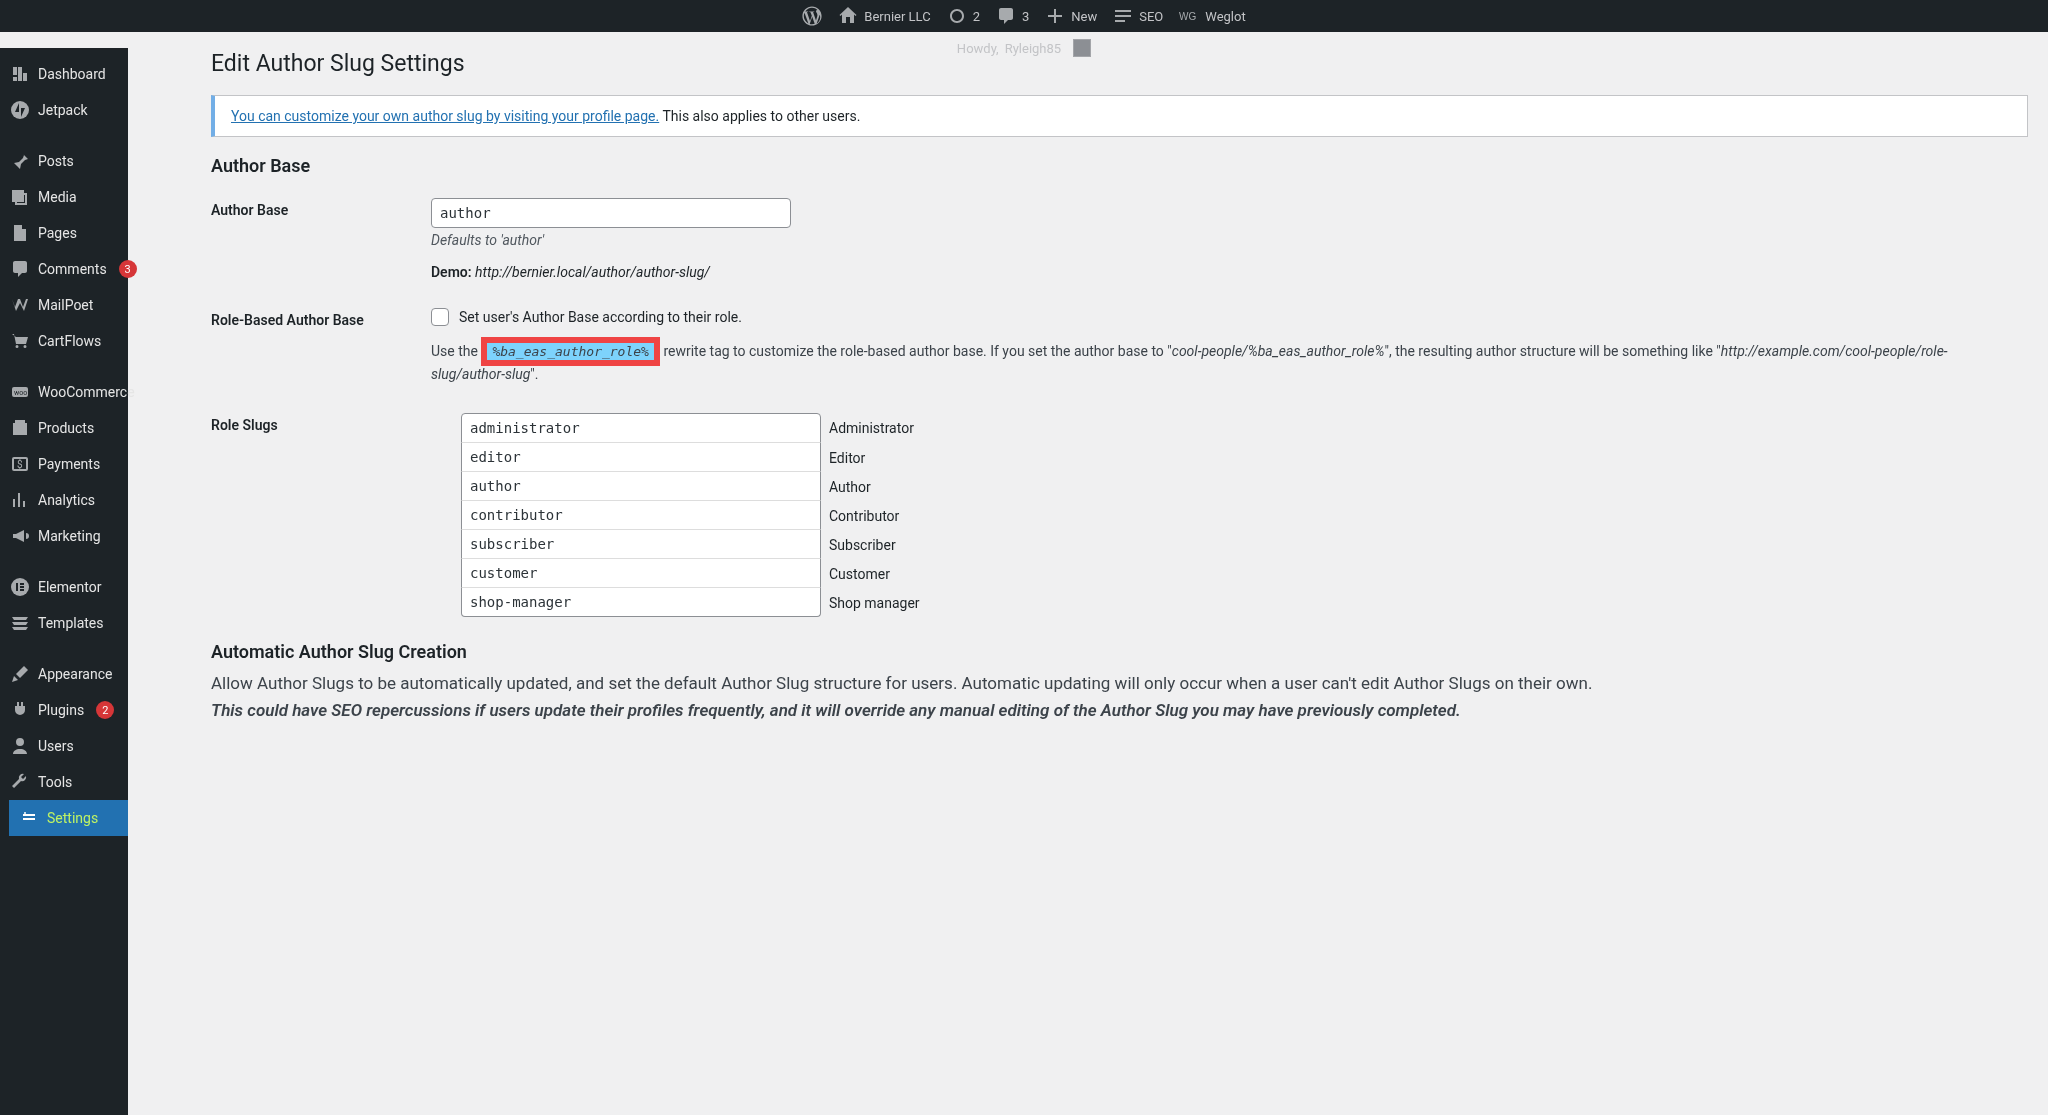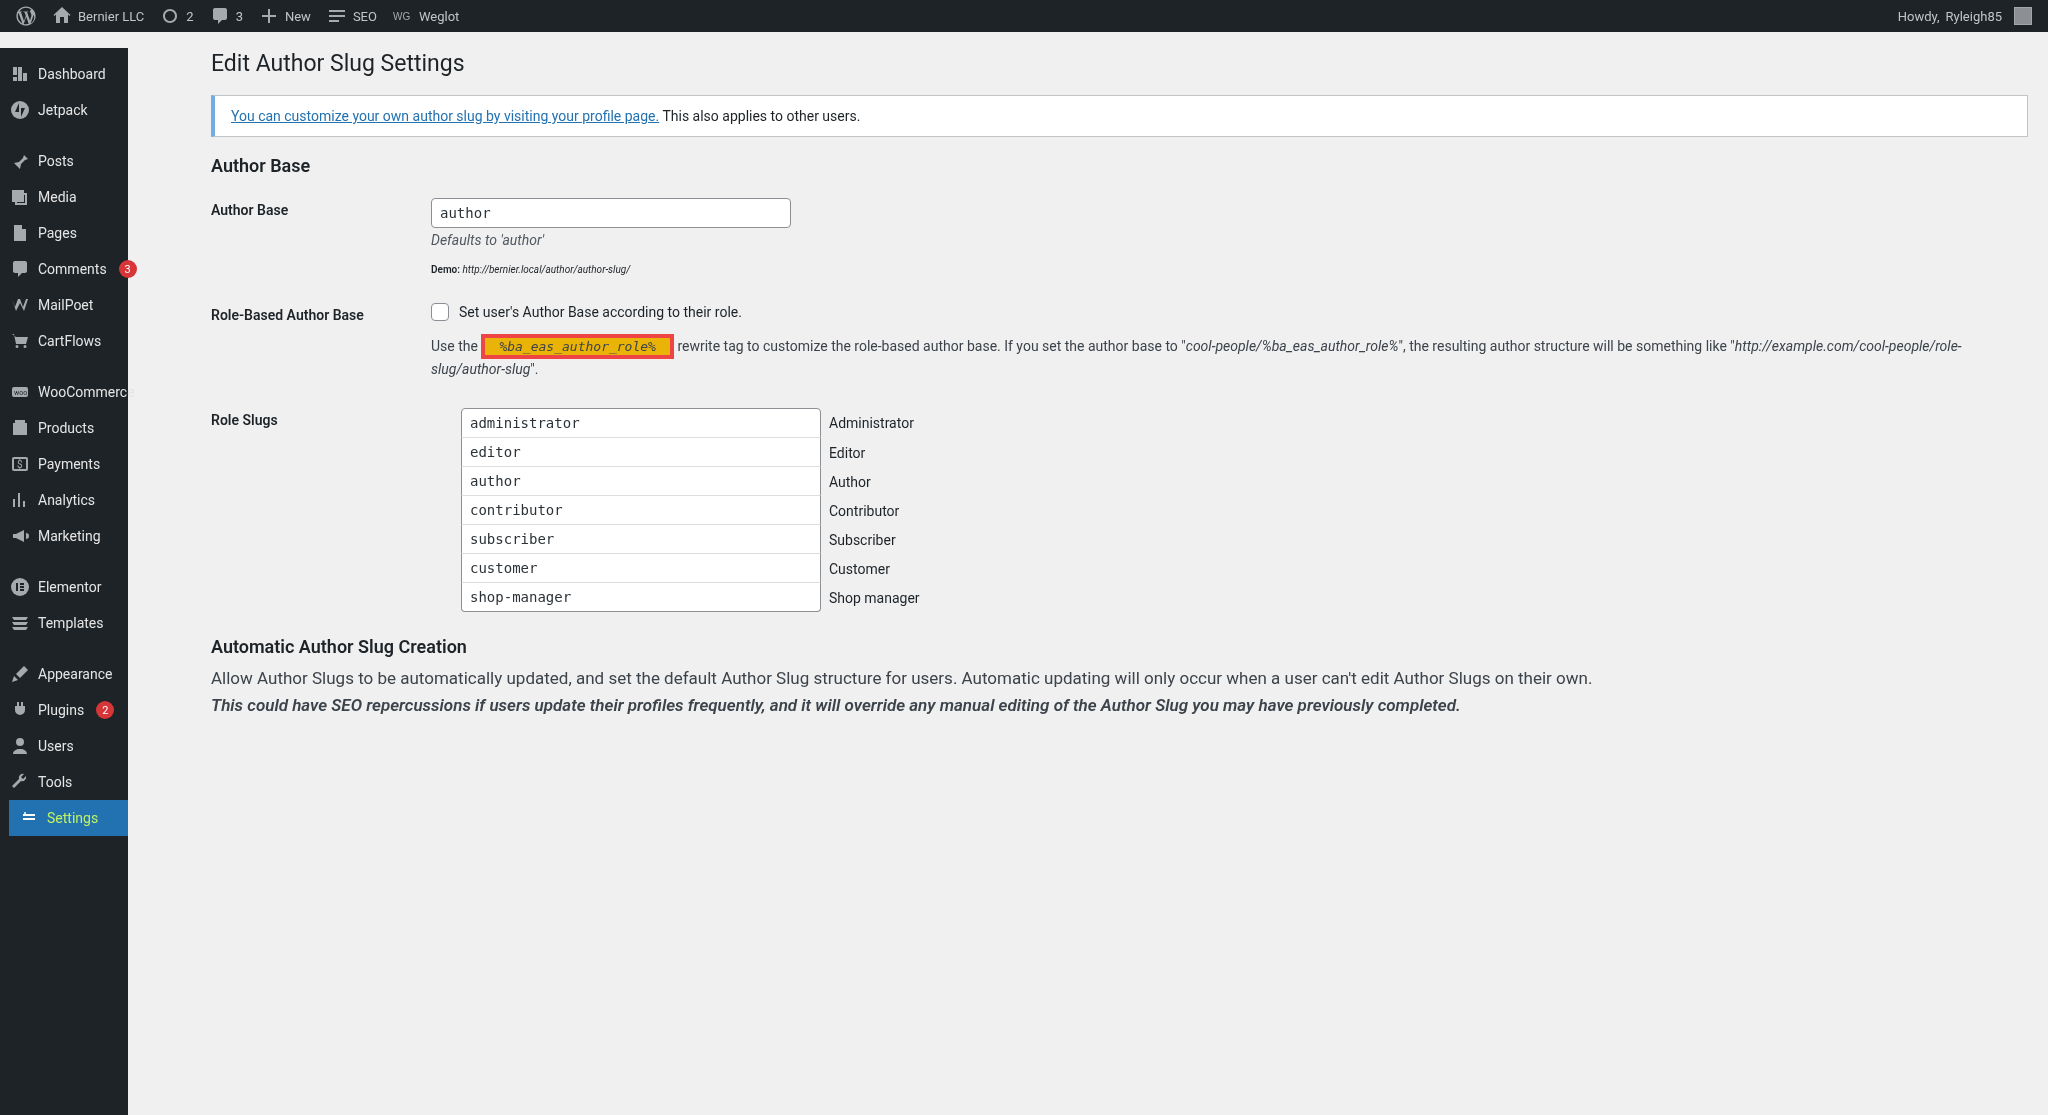--- a/index.html
+++ b/index.html
@@ -1,17 +1,17 @@
 <!DOCTYPE html>
 <html><head>
 <meta charset="utf-8">
 <style>
 * { margin: 0; padding: 0; box-sizing: border-box; }
 body { font-family: -apple-system, BlinkMacSystemFont, "Segoe UI", Roboto, Oxygen-Sans, Ubuntu, sans-serif; font-size: 13px; color: #1d2327; background: #f0f0f1; }
-#adminbar { background: #1d2327; color: #c3c4c7; height: 32px; display: flex; align-items: center; padding: 0 8px; justify-content: space-between; position: fixed; top:0; left:0; right:0; z-index: 100; }
+#adminbar { background: #1d2327; color: #c3c4c7; height: 32px; display: flex; align-items: center; padding: 0 8px; justify-content: space-between; position: fixed; top:0; left:0; right:0; z-index: 100; flex-direction: column; }
 .ab-left, .ab-right { display: flex; align-items: center; height: 100%; }
 .ab-item { display: flex; align-items: center; height: 32px; padding: 0 8px; color: #c3c4c7; font-size: 13px; cursor: pointer; gap: 6px; }
 .ab-icon { display: inline-flex; align-items: center; justify-content: center; }
 .ab-icon svg { width: 20px; height: 20px; fill: #a7aaad; }
 .avatar-sq { width: 18px; height: 18px; background: #8c8f94; border: 1px solid #fff3; margin-left: 6px; }
 
 #adminmenu { position: fixed; top: 48px; bottom:0; left:0; width: 128px; background: #1d2327; text-align: center; }
 #adminmenu ul { list-style: none; padding-top: 8px; }
 #adminmenu li { position: relative; }
 #adminmenu li.separator { height: 5px; margin: 5px 0; }
@@ -32,27 +32,27 @@
 .notice { background: #fff; border: 1px solid #c3c4c7; border-left: 4px solid #72aee6; padding: 12px 16px; margin-bottom: 18px; font-size: 14px; }
 .notice a { color: #2271b1; text-decoration: underline; }
 h2.section { font-size: 18px; font-weight: 600; margin: 10px 0 8px 0; }
 p.desc { font-size: 14px; color: #3c434a; margin-bottom: 22px; }
 
 .form-table { width: 100%; border-collapse: collapse; }
 .form-table th { text-align: left; vertical-align: top; padding: 18px 10px 18px 0; width: 220px; font-size: 14px; font-weight: 600; }
 .form-table td { padding: 14px 10px 14px 0; vertical-align: top; font-size: 14px; }
 input[type=text] { font-family: ui-monospace, Menlo, Monaco, Consolas, monospace; font-size: 14px; padding: 4px 8px; border: 1px solid #8c8f94; border-radius: 4px; background: #fff; width: 360px; height: 30px; color:#2c3338; }
 .hint { font-style: italic; color: #50575e; margin-top: 4px; font-size: 14px; }
-.demo-line { margin-top: 16px; font-size: 10px; }
+.demo-line { margin-top: 16px; font-size: 14px; }
 .demo-line .label { font-weight: 600; }
 .demo-line .url { font-style: italic; }
 .check-row { display: flex; align-items: center; gap: 10px; }
 input[type=checkbox] { width: 18px; height: 18px; border: 1px solid #8c8f94; border-radius: 4px; appearance: none; background: #fff; cursor:pointer; }
 .role-para { margin-top: 14px; line-height: 1.6; font-size: 14px; color:#3c434a; }
-code.tag { background: #eab308; border: 4px solid #ef4444; padding: 1px 14px; font-style: italic; font-family: ui-monospace, Menlo, monospace; font-size: 13px; }
+code.tag { background: #7dd3fc; border: 6px solid #ef4444; padding: 1px 5px; font-style: italic; font-family: ui-monospace, Menlo, monospace; font-size: 13px; }
 .role-para .ital { font-style: italic; }
 
 .role-row { display: flex; align-items: center; gap: 8px; margin: 0; padding-left: 30px; }
 .role-row input { border-radius: 4px; }
 .role-row:not(:first-child) input { border-top: 1px solid #ddd; }
 .role-stack .role-row input { border-radius: 0; }
 .role-stack .role-row:first-child input { border-top-left-radius:4px; border-top-right-radius:4px; }
 .role-stack .role-row:last-child input { border-bottom-left-radius:4px; border-bottom-right-radius:4px; }
 .role-stack .role-row + .role-row input { margin-top: -1px; }
 .role-label { font-size: 14px; }

